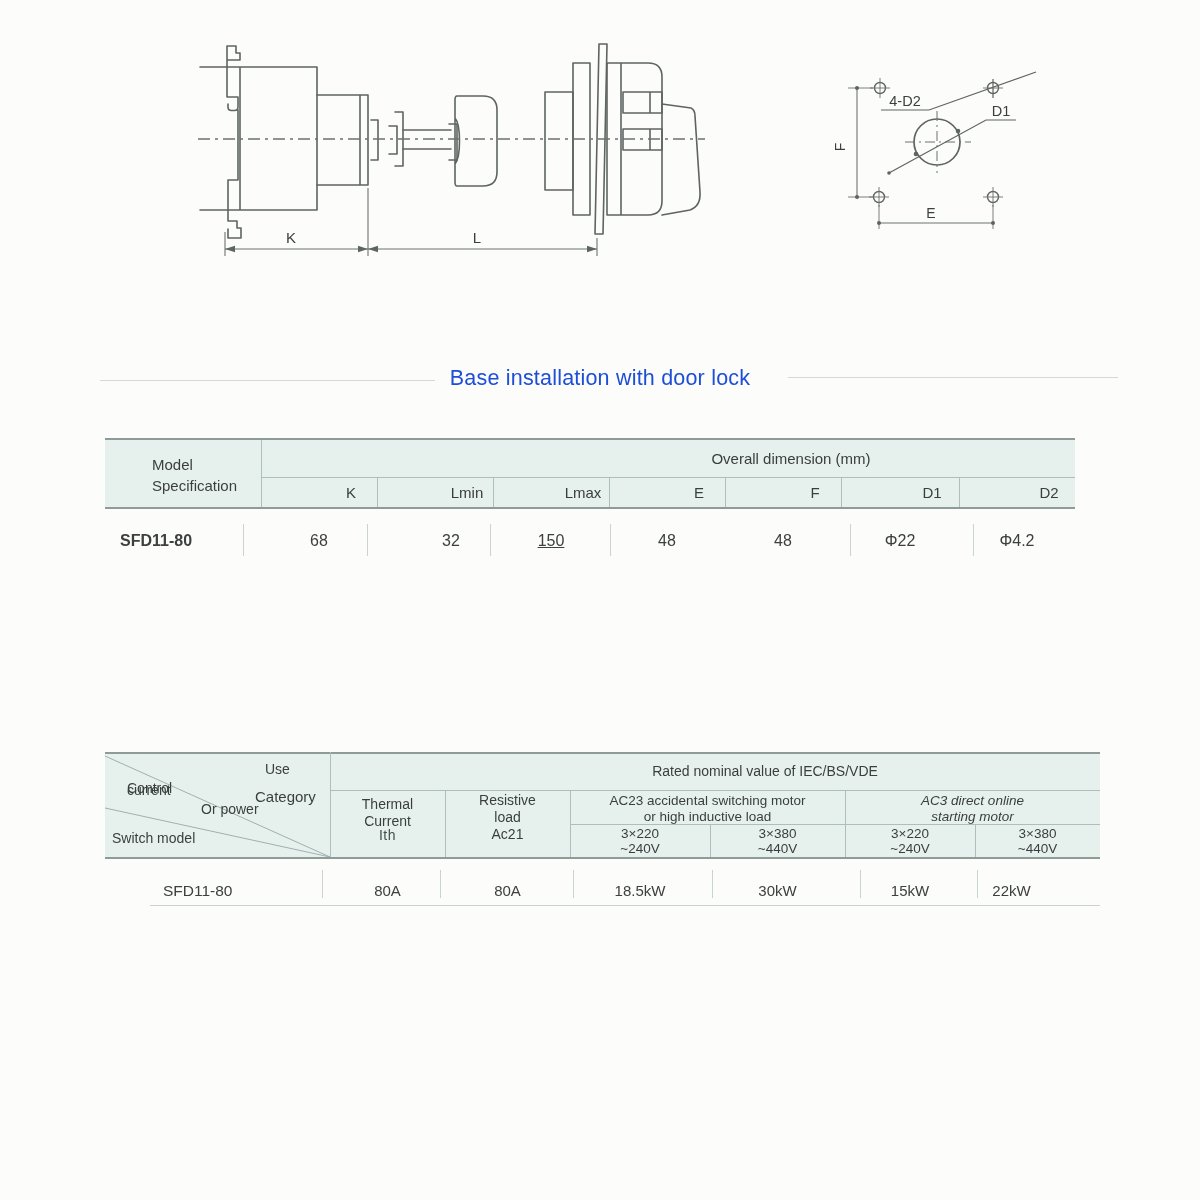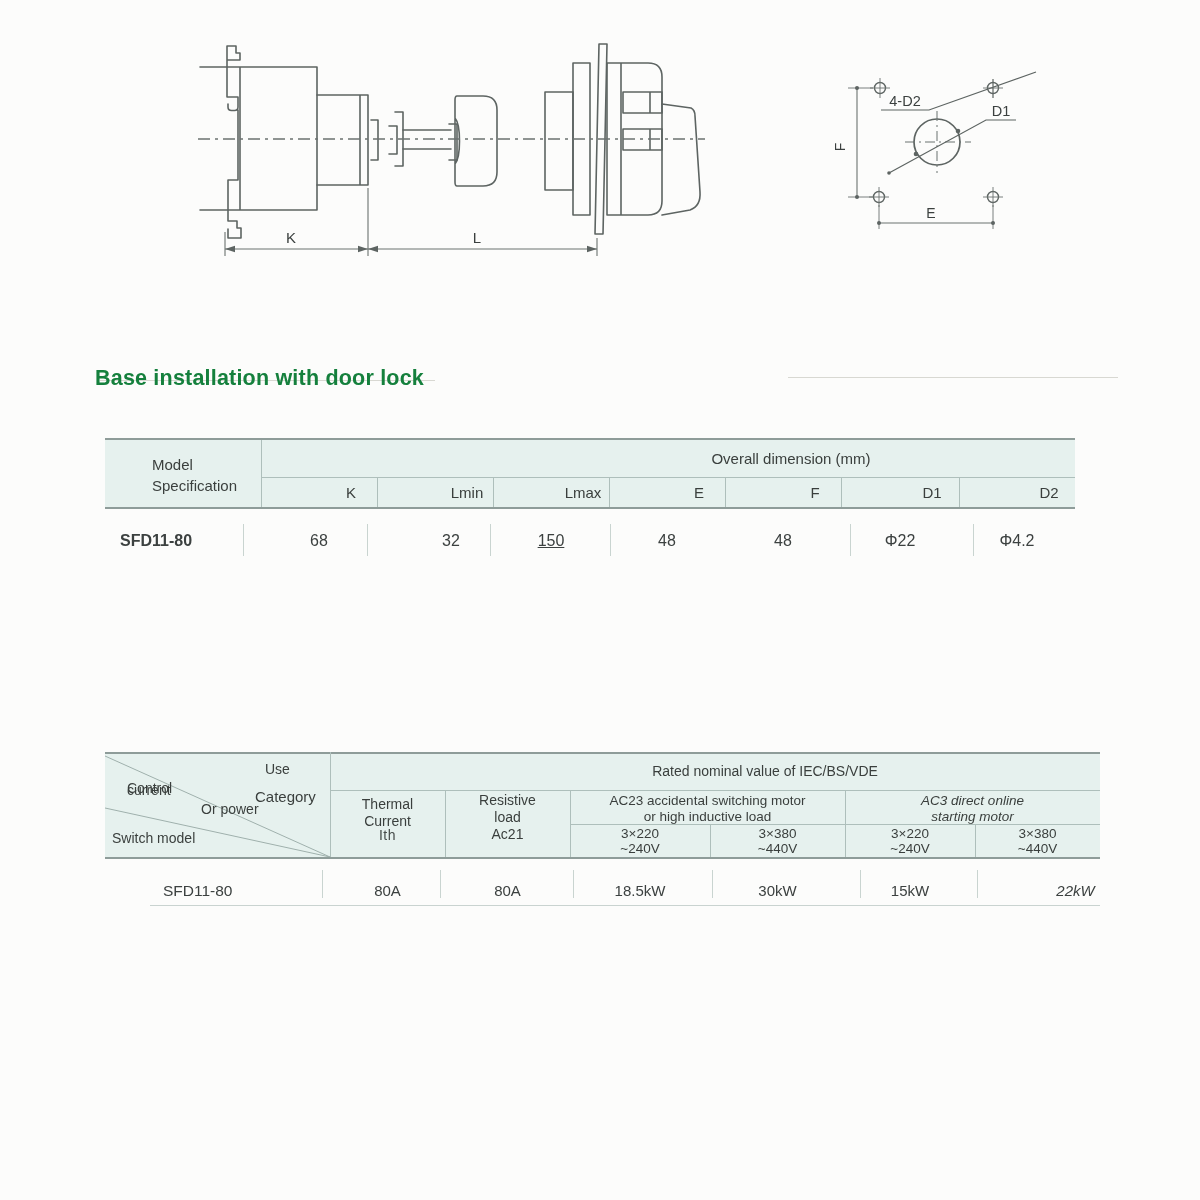--- a/index.html
+++ b/index.html
@@ -7,22 +7,22 @@
         font-family:"Liberation Sans","DejaVu Sans",sans-serif;color:#343837;}
   .abs{position:absolute;}
   .line{position:absolute;background:#aebfbb;}
   .strong{background:#8e9c99;}
   .tick{position:absolute;width:1px;background:#c9d4d0;}
   .cell{position:absolute;text-align:center;}
   .hdr{font-size:15px;color:#3a3f3d;margin-left:32px;}
   .hdr2{font-size:14px;color:#3a3f3d;line-height:17px;}
   .val{font-size:16px;color:#3c4140;}
   .val2{font-size:15px;color:#3c4140;}
-  .title{position:absolute;left:95px;top:366px;width:1010px;text-align:left;
-         font-size:21.5px;font-weight:700;color:#15803d;letter-spacing:.2px;}
+  .title{position:absolute;left:95px;top:366px;width:1010px;text-align:center;
+         font-size:21.5px;font-weight:400;color:#1d4ed8;letter-spacing:.2px;}
   .rule{position:absolute;height:1px;background:#d8d8d2;}
   .band{position:absolute;background:#e6f1ee;}
   .small-sub{font-size:14px;letter-spacing:.5px;line-height:10px;color:#474c4a;}
   svg text{font-family:"Liberation Sans","DejaVu Sans",sans-serif;fill:#3b403f;}
 </style>
 </head>
 <body>
 
 <div class="page">
 
@@ -212,21 +212,21 @@
       <div>~440V</div>
     </div>
     <div class="line strong" style="left:0;top:105px;width:995px;height:1.5px;"></div>
 
     <div class="abs val2" style="left:58px;top:124px;height:30px;line-height:30px;font-size:15.5px;">SFD11-80</div>
     <div class="cell val2" style="left:225px;top:124px;width:115px;height:30px;line-height:30px;">80A</div>
     <div class="cell val2" style="left:340px;top:124px;width:125px;height:30px;line-height:30px;">80A</div>
     <div class="cell val2" style="left:465px;top:124px;width:140px;height:30px;line-height:30px;">18.5kW</div>
     <div class="cell val2" style="left:605px;top:124px;width:135px;height:30px;line-height:30px;">30kW</div>
     <div class="cell val2" style="left:740px;top:124px;width:130px;height:30px;line-height:30px;">15kW</div>
-    <div class="cell val2" style="left:908px;top:124px;width:125px;height:30px;line-height:30px;font-style:italic;">22kW</div>
+    <div class="cell val2" style="left:844px;top:124px;width:125px;height:30px;line-height:30px;">22kW</div>
     <div class="tick" style="left:217px;top:118px;height:28px;"></div>
     <div class="tick" style="left:335px;top:118px;height:28px;"></div>
     <div class="tick" style="left:468px;top:118px;height:28px;"></div>
     <div class="tick" style="left:607px;top:118px;height:28px;"></div>
     <div class="tick" style="left:755px;top:118px;height:28px;"></div>
     <div class="tick" style="left:872px;top:118px;height:28px;"></div>
     <div class="line" style="left:45px;top:153px;width:950px;height:1px;background:#c9d3d0;"></div>
   </div>
 
 </div>

